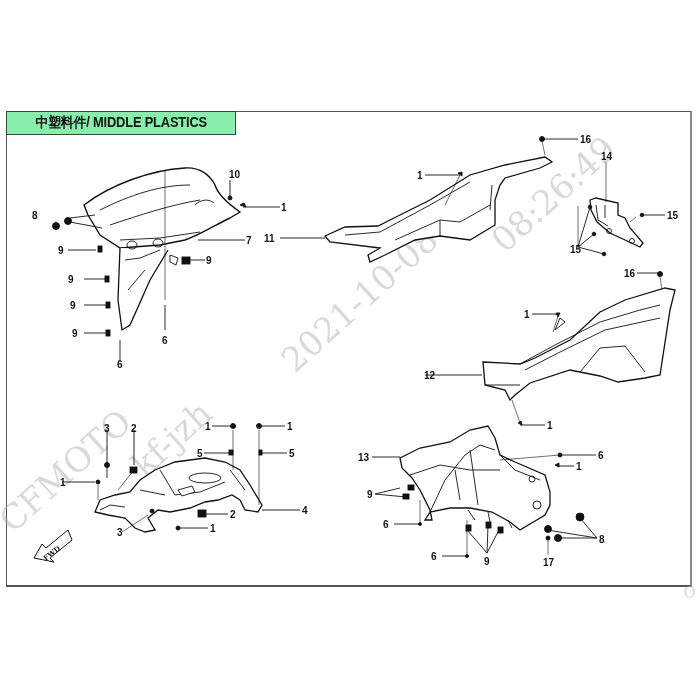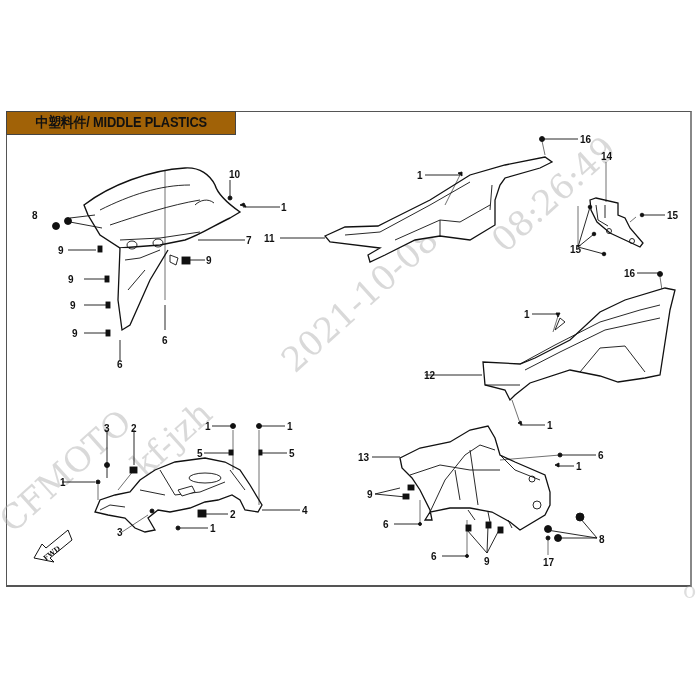--- a/index.html
+++ b/index.html
@@ -1,18 +1,18 @@
 <!DOCTYPE html>
 <html><head>
 <meta charset="utf-8">
 <style>
   html, body { margin:0; padding:0; background:#ffffff; }
   body { width:700px; height:700px; position:relative; overflow:hidden; font-family:"Liberation Sans", sans-serif; }
   .frame { position:absolute; left:6px; top:111px; width:686px; height:476px; border:1px solid #555; border-right:2px solid #888; border-bottom:2px solid #555; box-sizing:border-box; background:#fff; }
-  .title-box { position:absolute; left:6px; top:111px; width:230px; height:24px; border:1px solid #444; box-sizing:border-box; background:#a16207; display:flex; align-items:center; justify-content:center; }
+  .title-box { position:absolute; left:6px; top:111px; width:230px; height:24px; border:1px solid #444; box-sizing:border-box; background:#86efac; display:flex; align-items:center; justify-content:center; }
   .title-text { font-family:"Liberation Sans", sans-serif; font-weight:bold; font-size:14px; letter-spacing:-0.2px; color:#111; transform:scaleX(0.92); }
   svg.diagram { position:absolute; left:0; top:0; width:700px; height:700px; }
   .callout { font-family:"Liberation Sans", sans-serif; font-size:10px; font-weight:bold; fill:#111; }
   .watermark { position:absolute; font-family:"DejaVu Serif", serif; font-size:34px; color:rgba(170,170,170,0.45); white-space:nowrap; pointer-events:none; transform-origin:left bottom; }
   .outside-mark { position:absolute; left:683px; top:578px; font-family:"DejaVu Serif", serif; font-size:22px; color:rgba(190,190,190,0.5); }
 </style>
 </head>
 <body>
 
 <div class="frame"></div>

